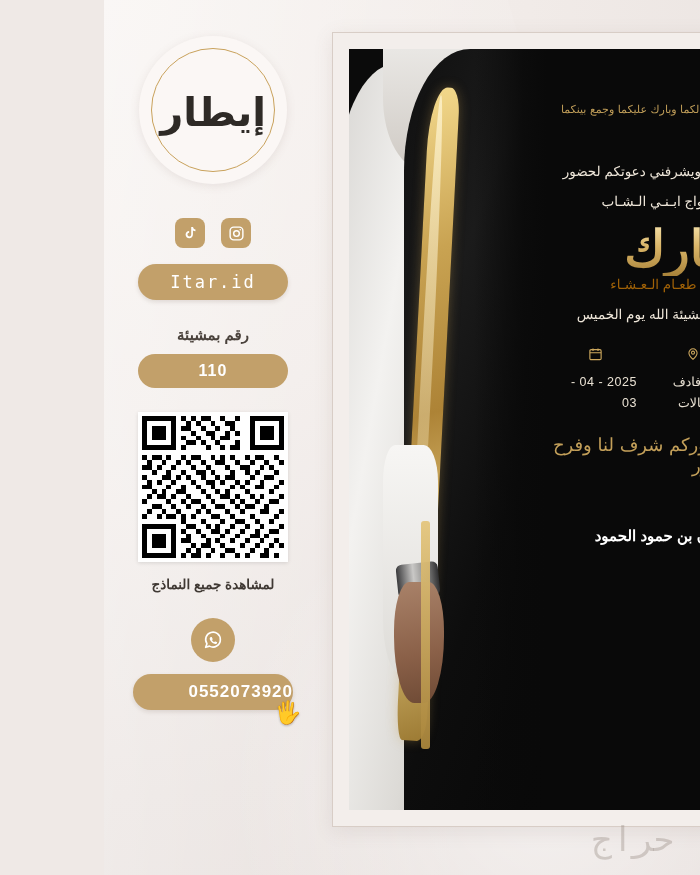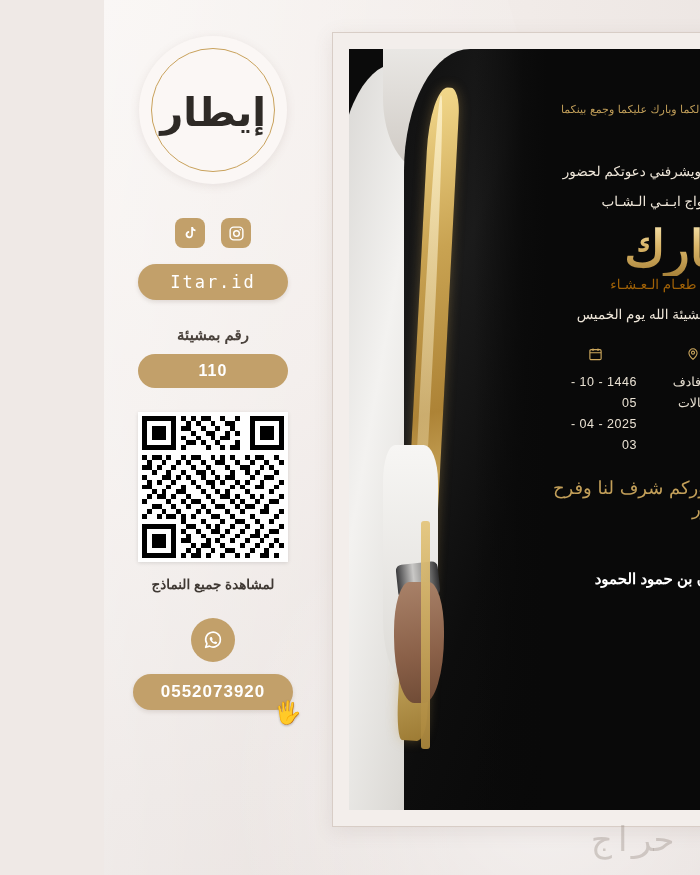--- a/index.html
+++ b/index.html
@@ -175,21 +175,21 @@
   .phone-pill {
     margin-top: 12px;
     position: relative;
     width: 160px;
     height: 36px;
     border-radius: 18px;
     background: #c2a06a;
     color: #fff;
     display: flex;
     align-items: center;
-    justify-content: center;
+    justify-content: flex-start;
     font-size: 17px;
     font-weight: bold;
     letter-spacing: 1px;
     box-shadow: 0 2px 4px rgba(120,100,90,0.18);
   }
   .cursor-hand {
     position: absolute;
     right: -10px;
     bottom: -14px;
     font-size: 22px;
@@ -764,21 +764,20 @@
             <div class="detail-line">قاعة دفادف</div>
             <div class="detail-line">للإحتفـالات</div>
           </div>
           <div class="detail-col">
             <div class="detail-icon">
               <svg width="15" height="16" viewBox="0 0 24 24" fill="none" stroke="#cda85e" stroke-width="1.8">
                 <rect x="3" y="5" width="18" height="16" rx="2"></rect>
                 <path d="M3 10h18M8 3v4M16 3v4"></path>
               </svg>
             </div>
-            <div class="detail-line">1446 - 10 - 05</div>
             <div class="detail-line">2025 - 04 - 03</div>
           </div>
         </div>
 
         <div class="dua">وحضوركم شرف لنا وفرح وسرور</div>
 
         <div class="host-label">الداعي :</div>
         <div class="host-name">سليمان بن حمود الحمود</div>
       </div>
 

